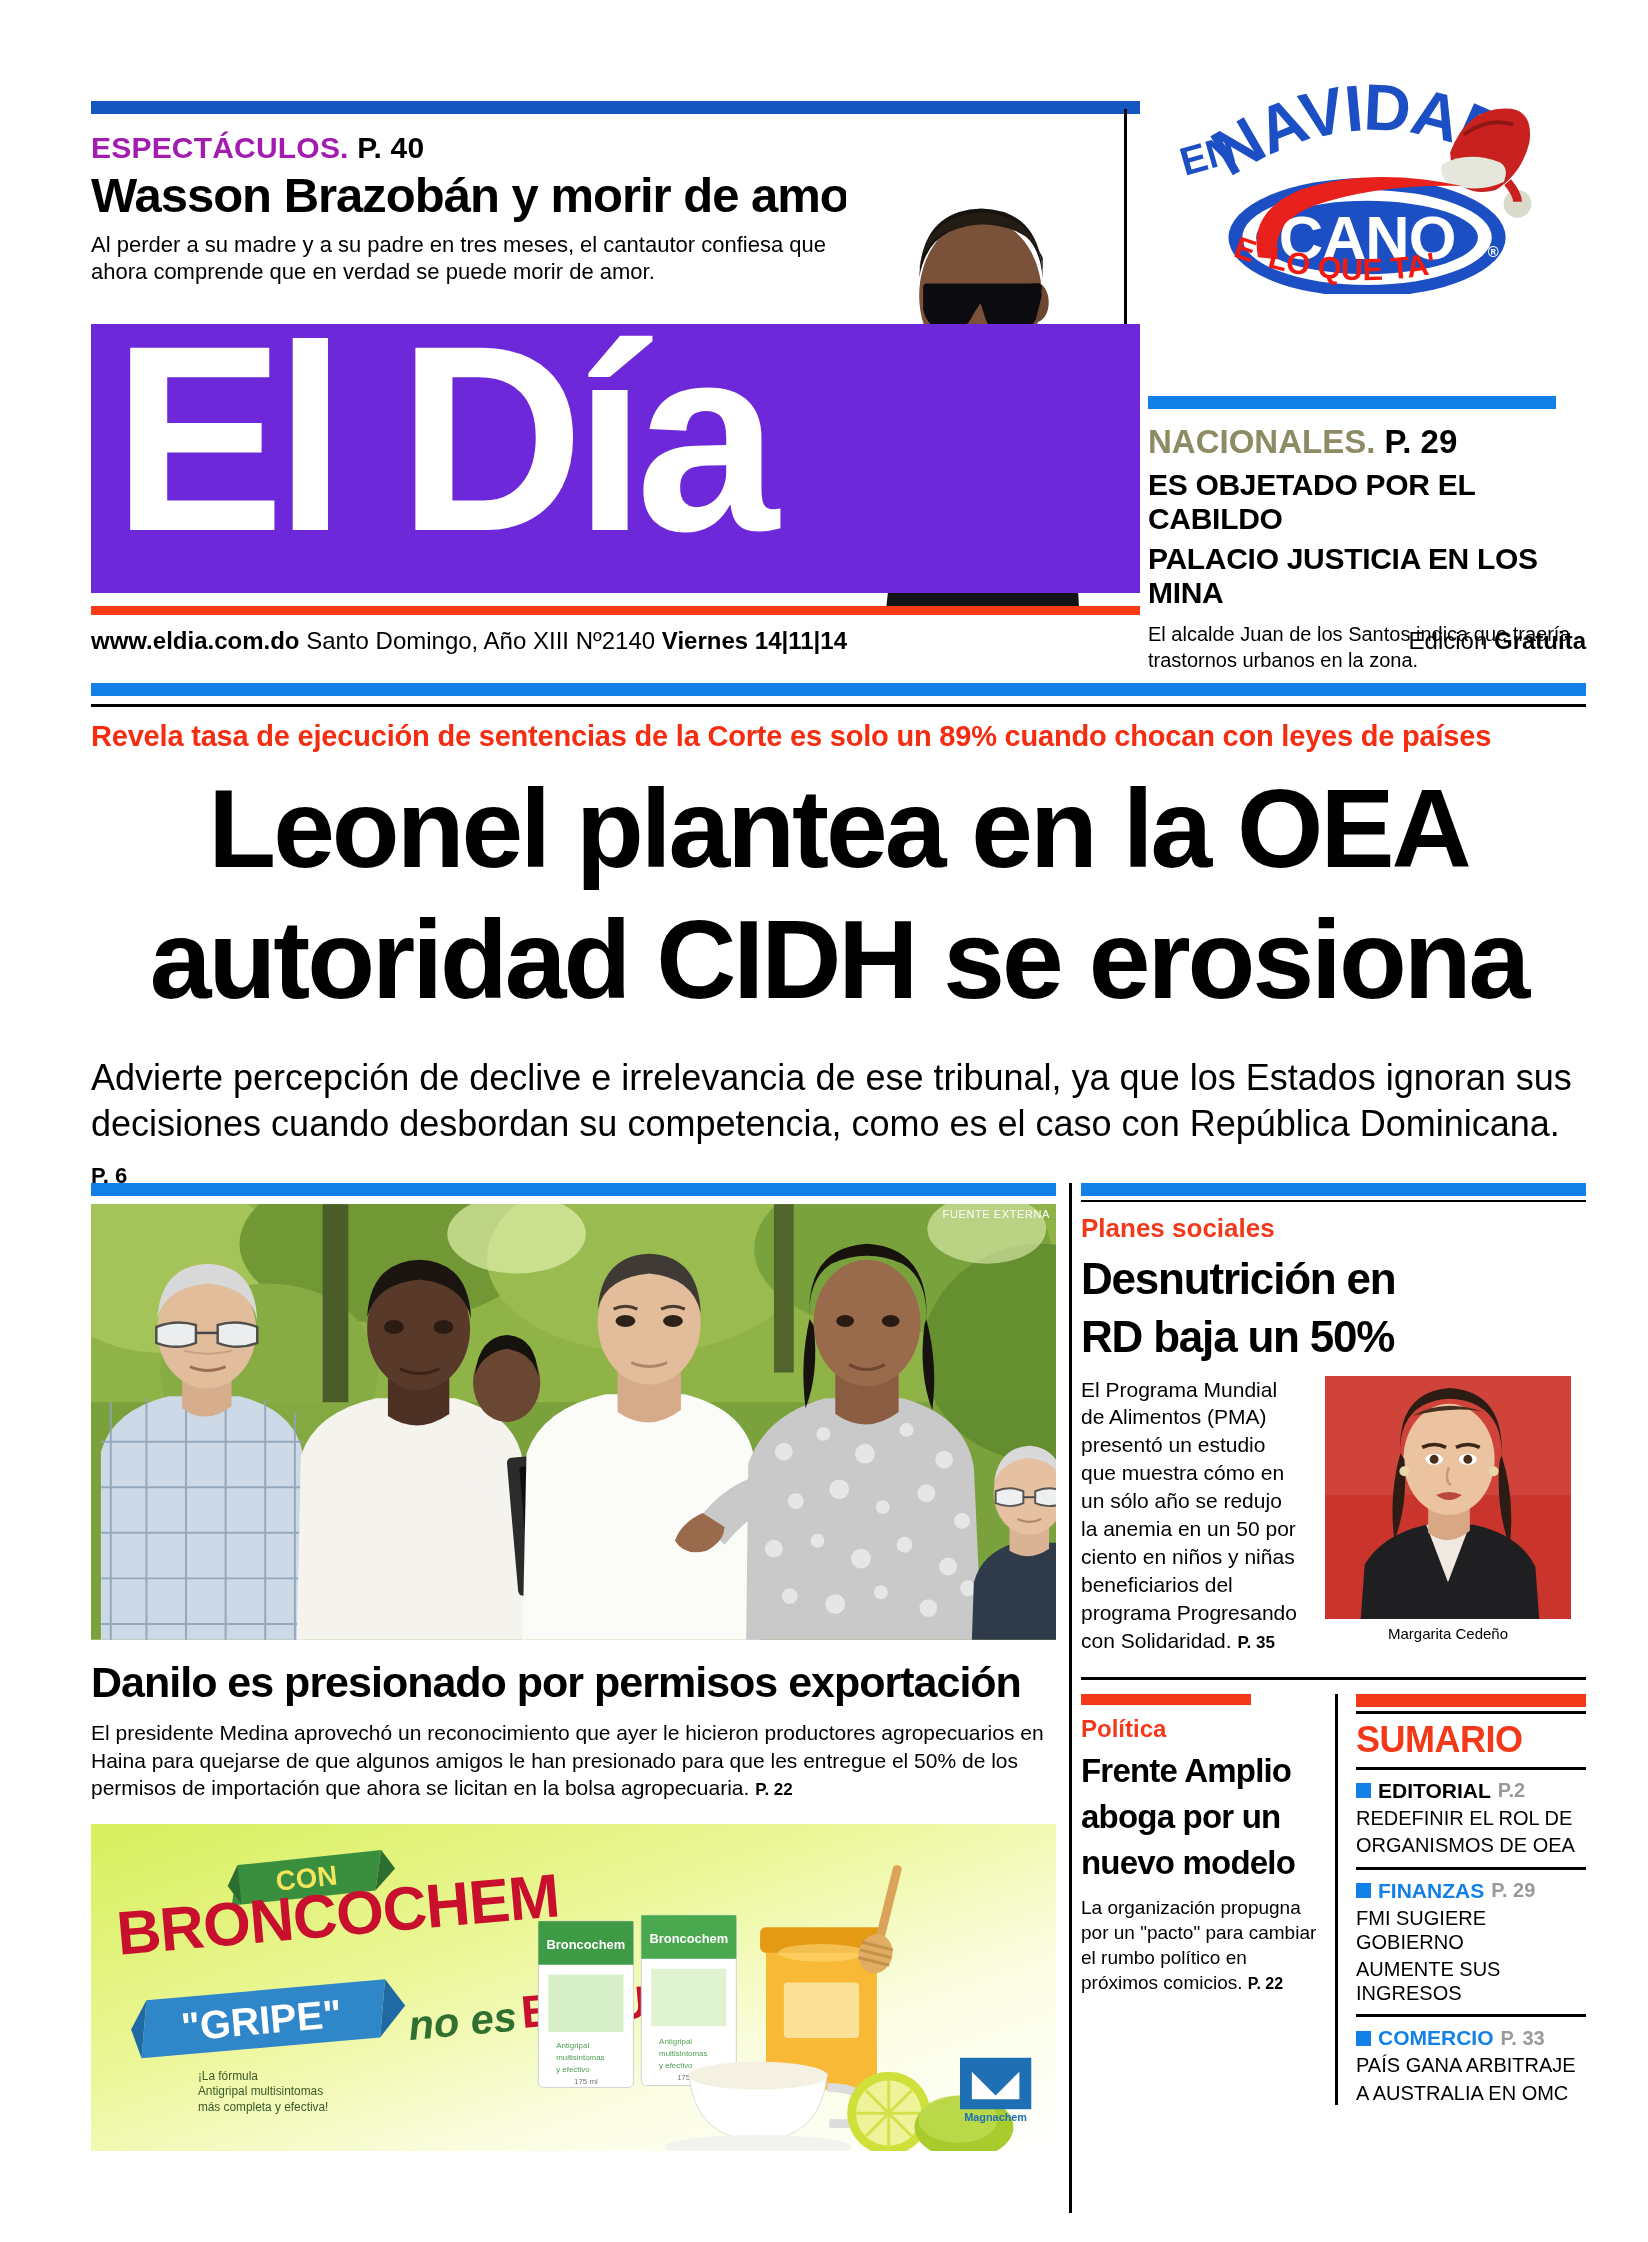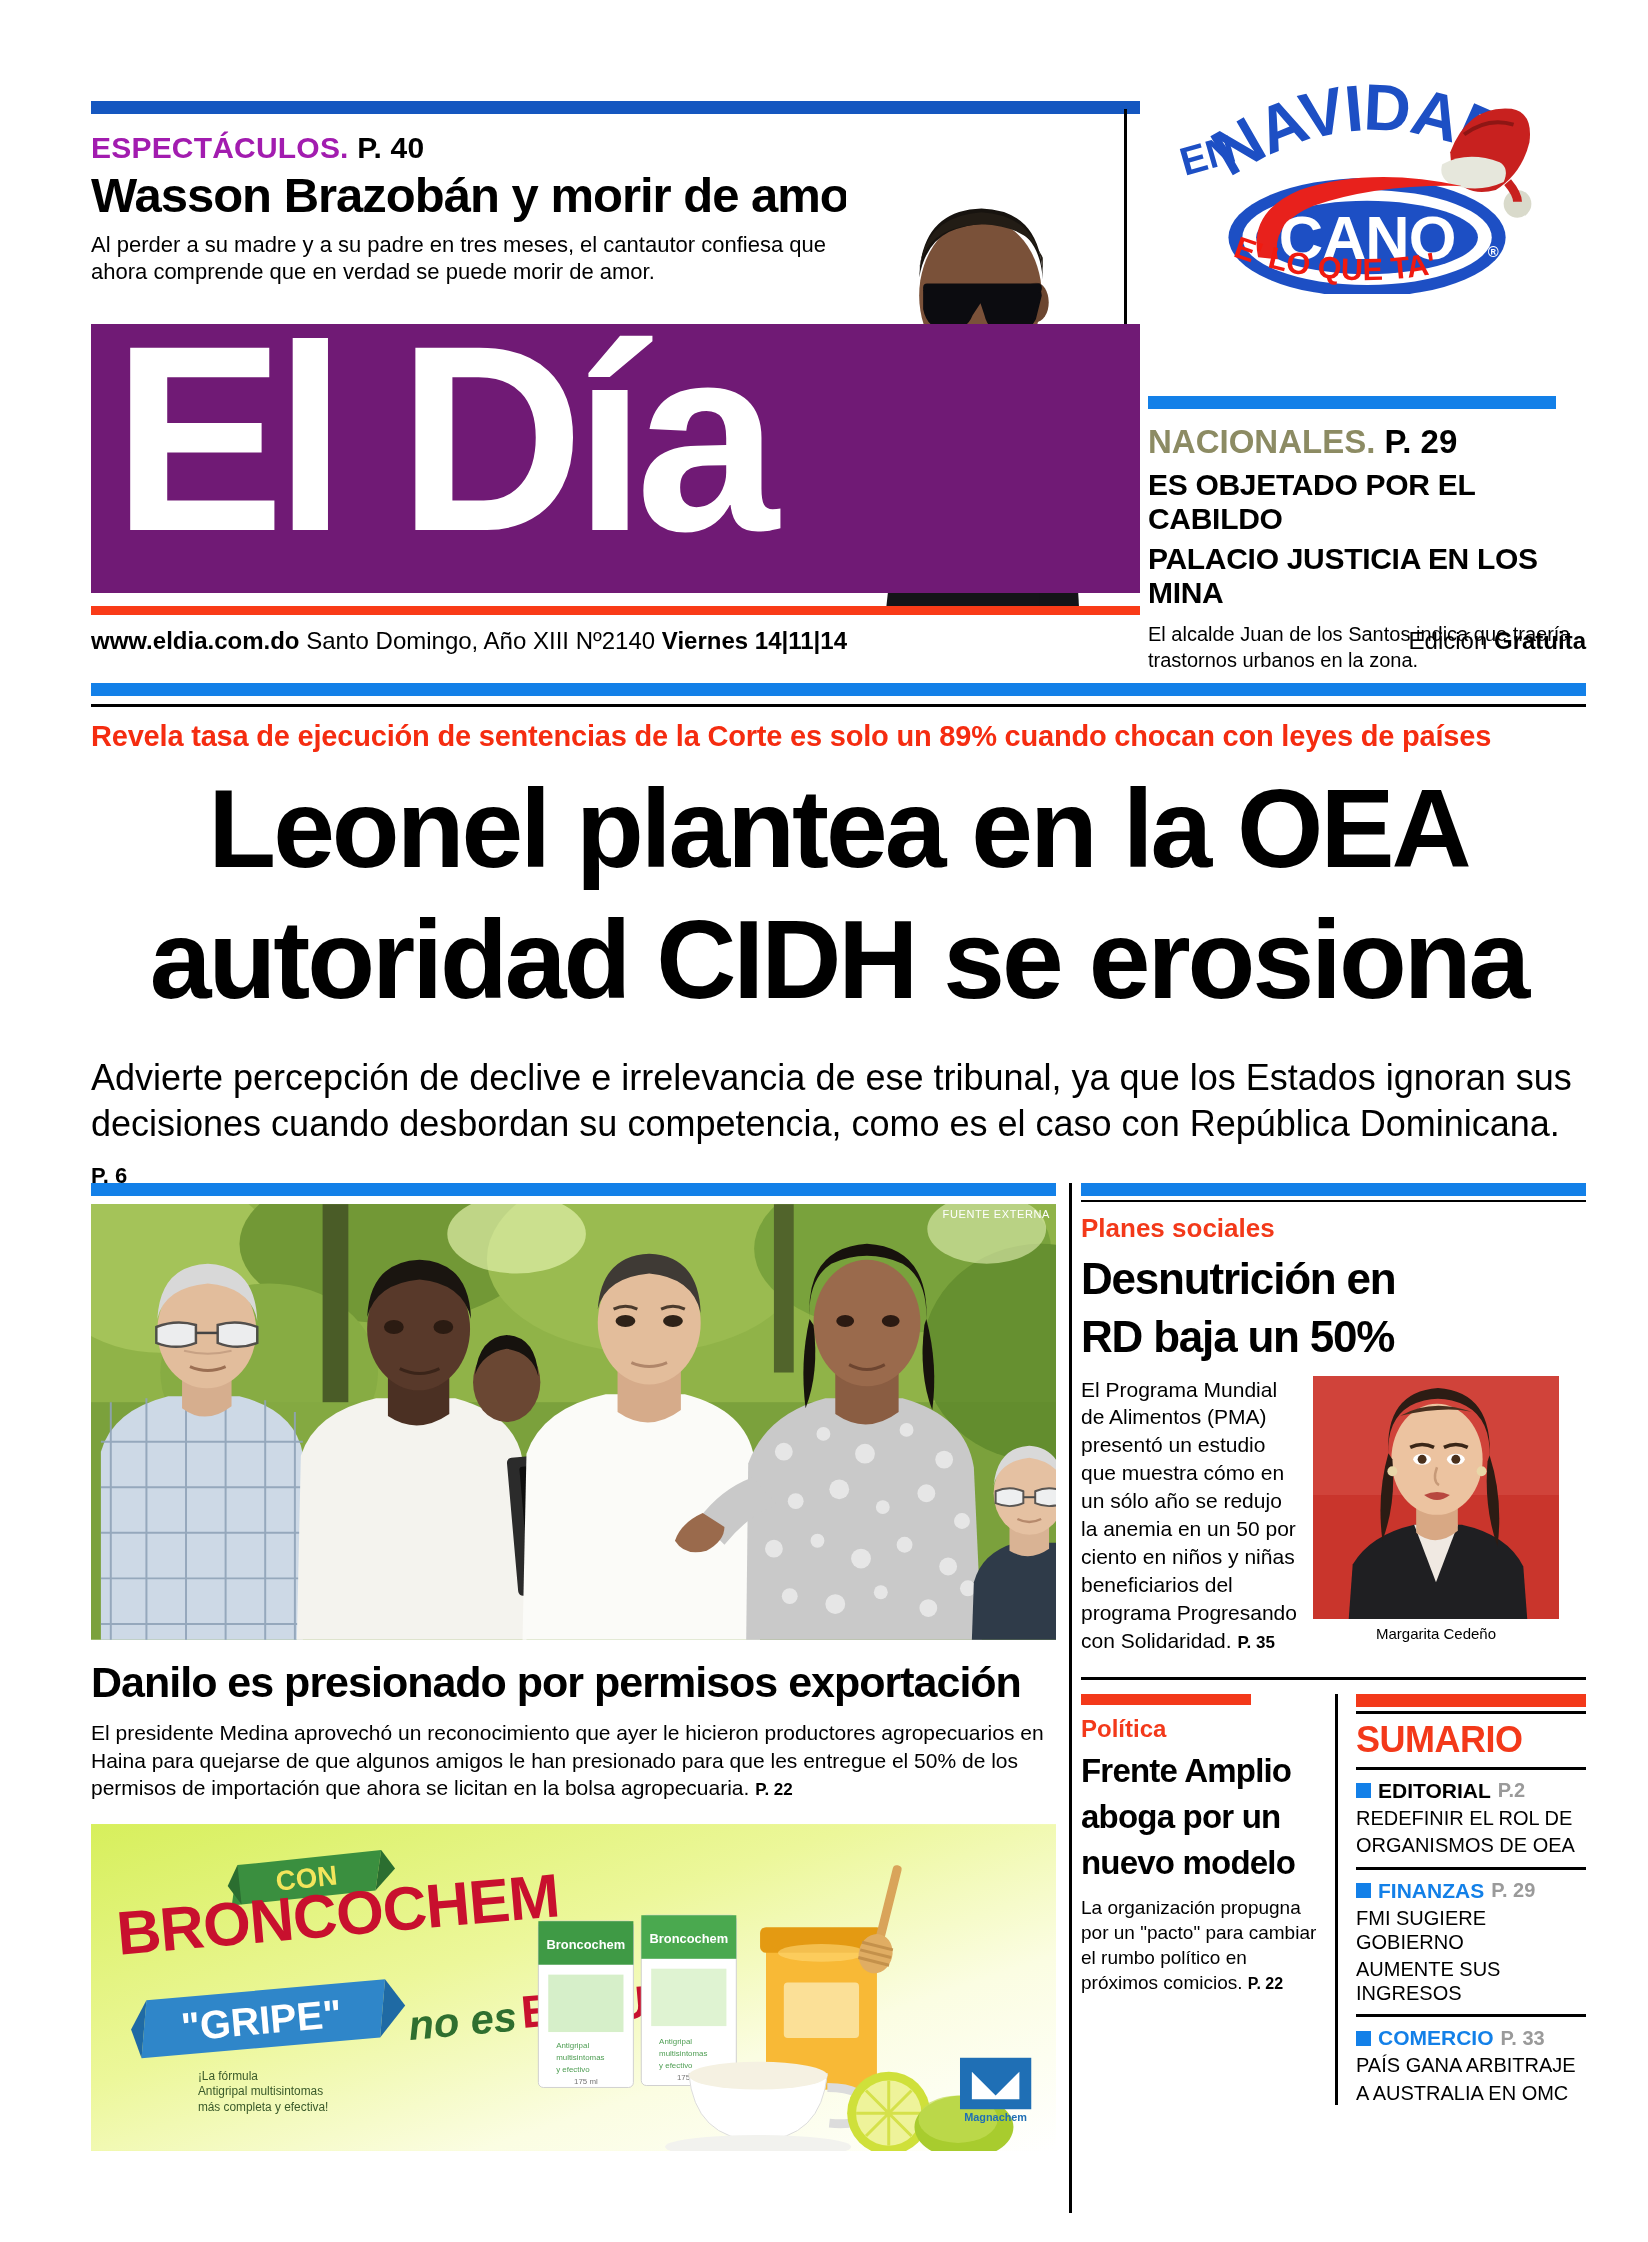--- a/index.html
+++ b/index.html
@@ -35,21 +35,21 @@
 
   
   .singer{position:absolute;left:846px;top:139px;width:267px;height:475px;overflow:hidden;}
   .singer svg{display:block;}
 
   
   .canologo{position:absolute;left:1173px;top:81px;width:396px;height:213px;}
 
   
   .masthead{position:absolute;left:91px;top:324px;width:1049px;height:269px;
-            background:#701a75;overflow:hidden;}
+            background:#6d28d9;overflow:hidden;}
   .masthead .word{position:absolute;left:22px;top:-18px;font-size:265px;line-height:1;
         font-weight:bold;color:#fff;font-family:"Liberation Sans", sans-serif;
         letter-spacing:-10px;font-stretch:condensed;transform:scaleX(.97);transform-origin:left top;}
 
   
   .nac{position:absolute;left:1148px;top:396px;width:436px;}
   .nac .rule-blue-lt{width:408px;}
   .nac .kick{margin-top:14px;font-size:33px;font-weight:bold;}
   .nac .kick .sec{color:#8c8b63;}
   .nac .hl{font-size:30px;font-weight:bold;line-height:1.12;margin-top:7px;letter-spacing:-0.3px;}
@@ -95,21 +95,21 @@
       background:linear-gradient(150deg,#dff06a 0%,#eaf58e 35%,#f7fbd0 60%,#ffffff 100%);}
 
   
   .col-right{position:absolute;left:990px;top:0;width:505px;}
   .vsep-lower{position:absolute;left:978px;top:0;width:3px;height:1030px;background:#000;}
 
   .social .rule-blue-lt{width:505px;}
   .social .hair-thin{margin-top:4px;}
   .social .sec{color:#f3391a;font-size:26px;font-weight:bold;margin-top:11px;}
   .social .hl{font-size:44px;font-weight:bold;line-height:1.04;margin-top:12px;letter-spacing:-1.2px;}
-  .social .body{display:flex;gap:16px;margin-top:16px;}
+  .social .body{display:flex;gap:28px;margin-top:16px;}
   .social .body p{font-size:21px;line-height:1.33;margin:0;width:216px;}
   .social .body p .pg{font-weight:bold;font-size:17px;}
   .portrait{width:246px;}
   .portrait .frame{width:246px;height:243px;overflow:hidden;}
   .portrait .cap{font-size:15px;margin-top:6px;text-align:center;}
 
   .hsplit{width:505px;height:3px;background:#000;margin-top:22px;}
 
   .bottomrow{display:flex;margin-top:0;}
   .politica{width:238px;padding-top:14px;}

